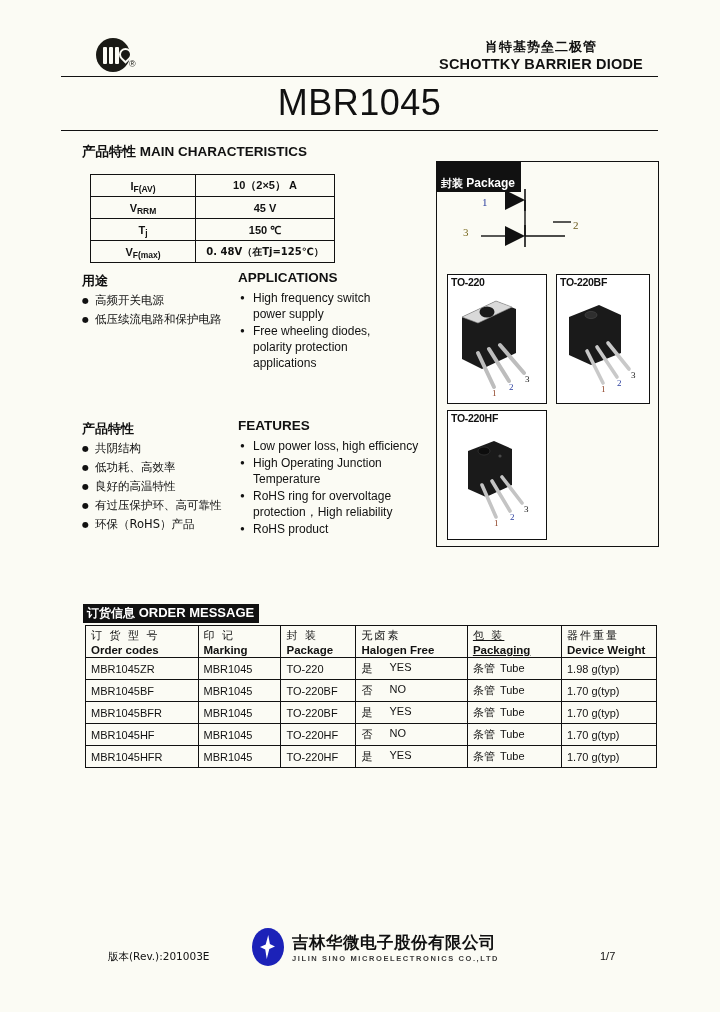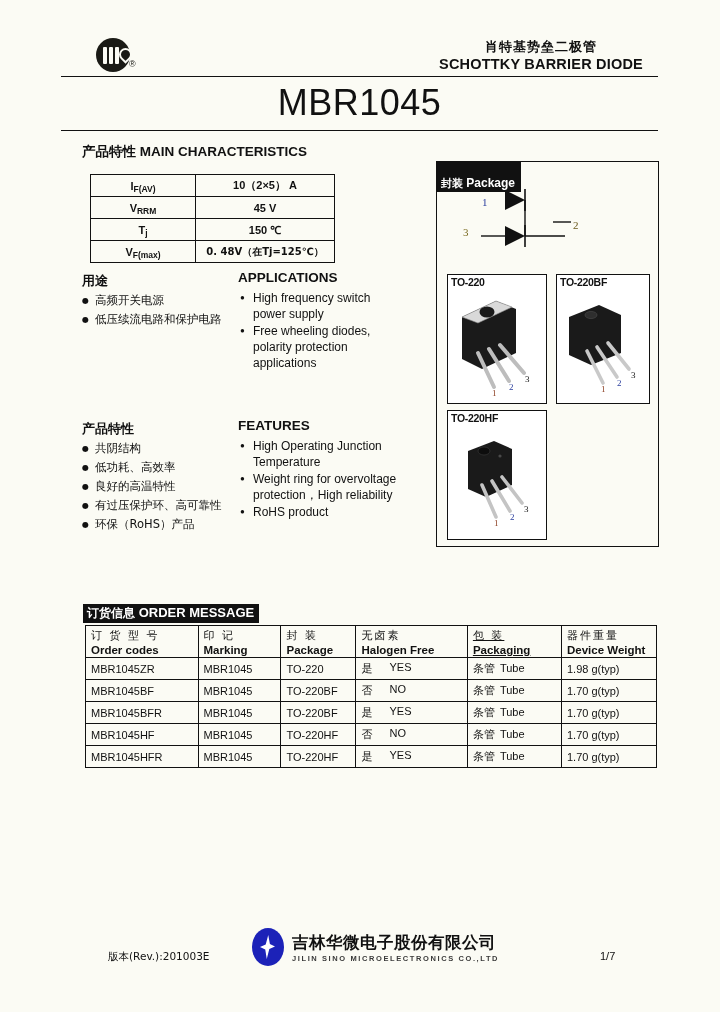--- a/index.html
+++ b/index.html
@@ -418,25 +418,28 @@
   <ul class="bul cnlist feat-cn">
     <li>共阴结构</li>
     <li>低功耗、高效率</li>
     <li>良好的高温特性</li>
     <li>有过压保护环、高可靠性</li>
     <li>环保（RoHS）产品</li>
   </ul>
 
   <ul class="bul enlist feat-en">
     <li>
+      <span>Low power loss, high efficiency</span>
+    </li>
+    <li>
       <span>High Operating Junction</span>
       <span class="cont">Temperature</span>
     </li>
     <li>
-      <span>Weight ring for overvoltage</span>
+      <span>RoHS ring for overvoltage</span>
       <span class="cont">protection，High reliability</span>
     </li>
     <li>
       <span>RoHS product</span>
     </li>
   </ul>
 
   <div class="pkg-panel">
     <div class="pkg-banner">
       <span class="cn">封装</span>

